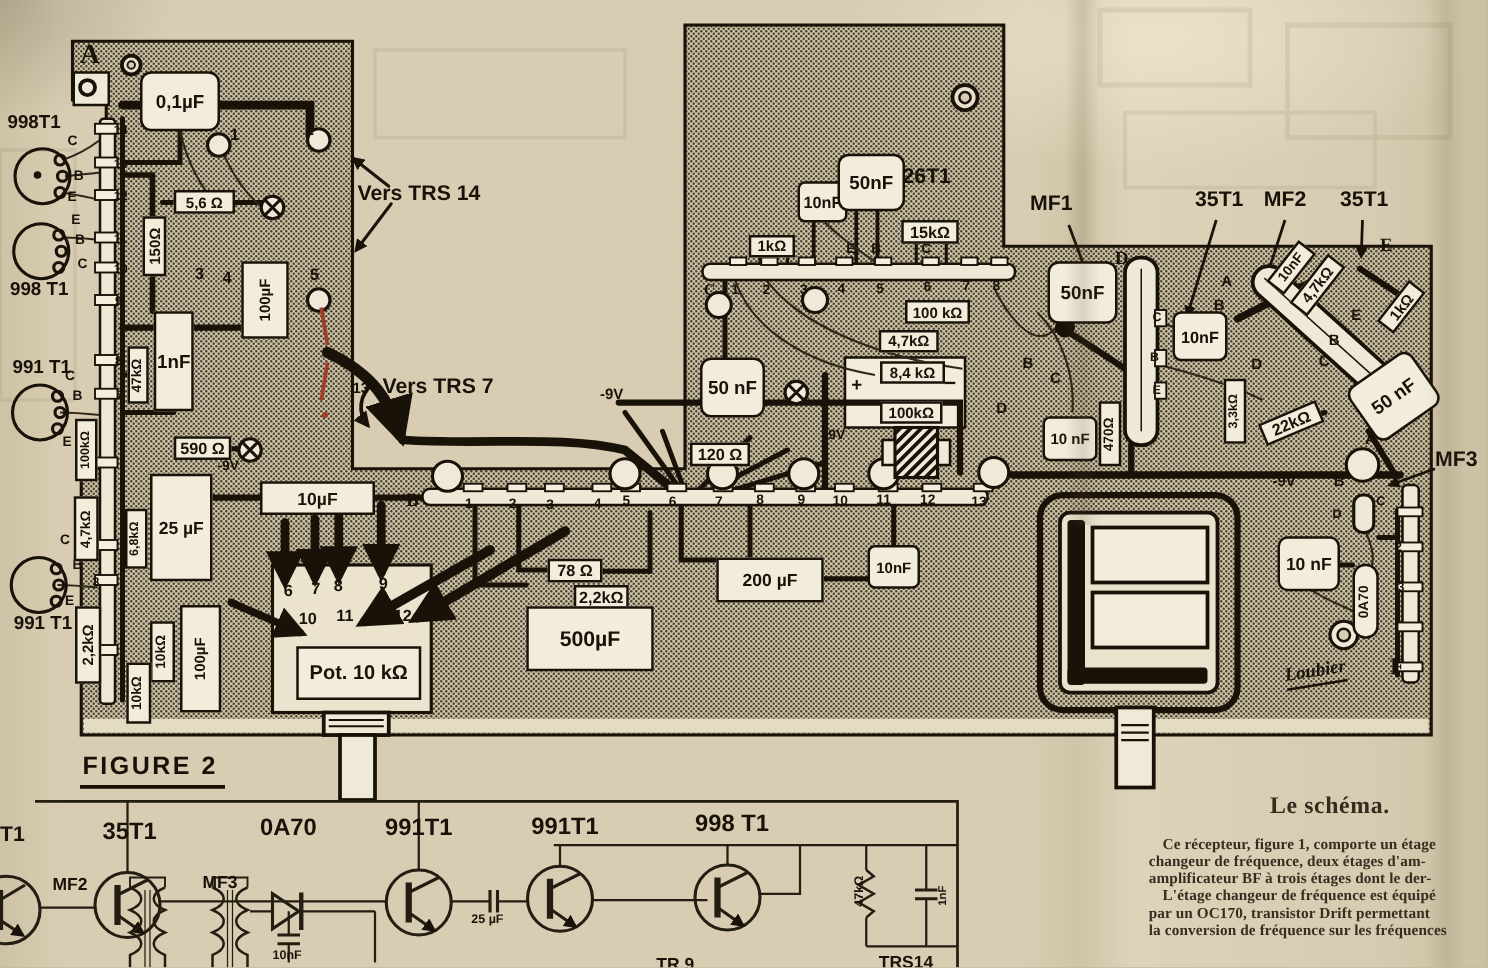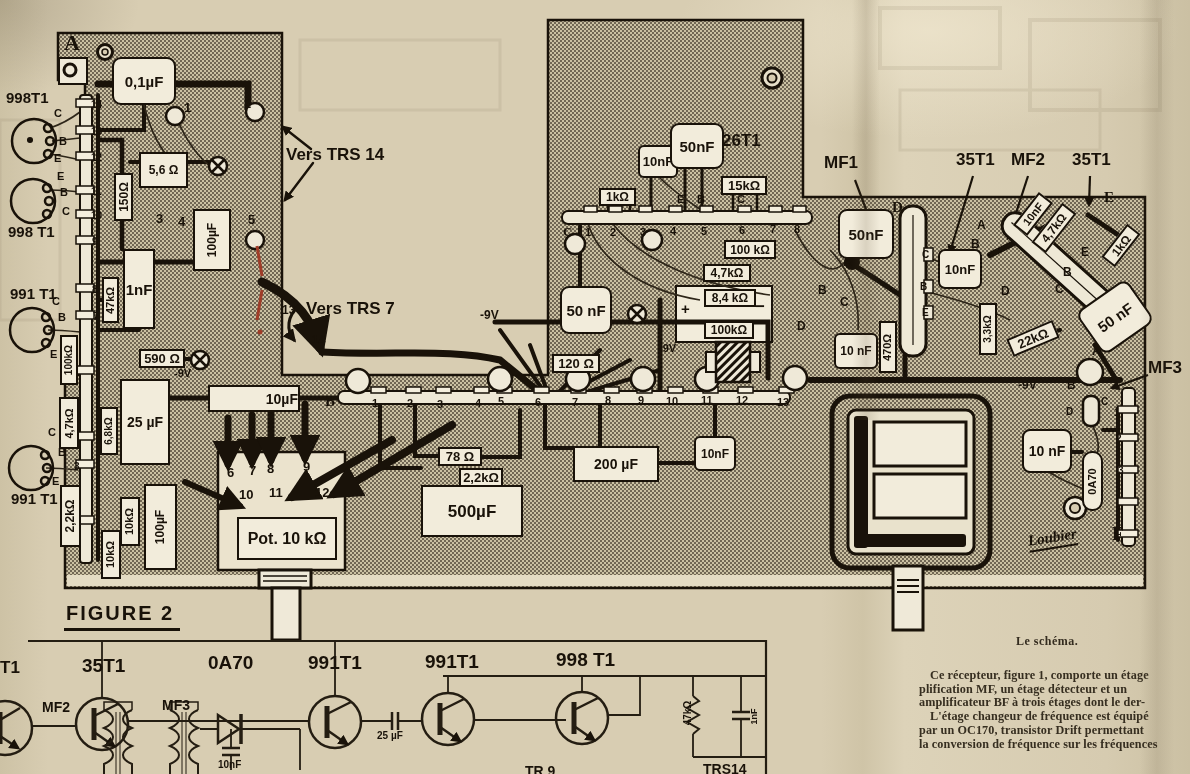--- a/index.html
+++ b/index.html
@@ -14,21 +14,21 @@
   .serif{font-family:"Liberation Serif",serif;}
   .comp{position:absolute;background:#f2ecdb;border:2.5px solid #191209;color:#191209;font-weight:bold;
         display:flex;align-items:center;justify-content:center;box-sizing:border-box;line-height:1;
         transform-origin:center center;}
   .comp span{white-space:nowrap;}
   .comp.vert span{transform:rotate(-90deg);}
   .figcap{position:absolute;left:64px;top:602px;font-size:20px;font-weight:bold;letter-spacing:2px;color:#191209;
         border-bottom:3.5px solid #191209;padding:0 6px 3px 2px;}
   .sig{position:absolute;left:1028px;top:529px;font-family:"Liberation Serif",serif;font-style:italic;font-weight:bold;
         font-size:15px;transform:rotate(-9deg);border-bottom:2px solid #191209;color:#191209;padding-bottom:1px;}
-  .tch{position:absolute;left:1016px;top:634px;font-family:"Liberation Serif",serif;font-weight:bold;font-size:12px;
+  .tch{position:absolute;left:1016px;top:634px;font-family:"Liberation Serif",serif;font-weight:bold;font-size:19px;
         color:#342c1f;letter-spacing:.5px;}
   .tc{position:absolute;left:919px;top:669px;width:271px;height:105px;overflow:hidden;
         font-family:"Liberation Serif",serif;font-size:12.2px;line-height:13.7px;color:#362e20;font-weight:bold;
         letter-spacing:.1px;}
   .tc p{margin:0;white-space:nowrap;}
   .tc p.ind{text-indent:11px;}
   .crease{position:absolute;pointer-events:none;}
   svg{position:absolute;left:0;top:0;}
 </style>
 </head>
@@ -489,21 +489,21 @@
       <div class="lbl" style="left: 162px; top: 698px; font-size: 14px;">MF3</div>
       <div class="lbl" style="left: 218px; top: 760px; font-size: 10px;">10nF</div>
       <div class="lbl" style="left: 377px; top: 731px; font-size: 10px;">25 µF</div>
       <div class="lbl" style="left: 676px; top: 708px; font-size: 10px; transform: rotate(-90deg);">47kΩ</div>
       <div class="lbl" style="left: 746px; top: 712px; font-size: 9px; transform: rotate(-90deg);">1nF</div>
       <div class="lbl" style="left: 525px; top: 764px; font-size: 14px;">TR 9</div>
       <div class="lbl" style="left: 703px; top: 762px; font-size: 14px;">TRS14</div>
       <div class="comp" style="left: 112px; top: 57px; width: 64px; height: 48px; font-size: 15px; border-radius: 9px;">
         <span>0,1µF</span>
       </div>
-      <div class="comp" style="left: 139px; top: 152px; width: 49px; height: 36px; font-size: 12px;">
+      <div class="comp" style="left: 139px; top: 152px; width: 49px; height: 19px; font-size: 12px;">
         <span>5,6 Ω</span>
       </div>
       <div class="comp vert" style="left: 114px; top: 173px; width: 19px; height: 48px; font-size: 12px;">
         <span>150Ω</span>
       </div>
       <div class="comp vert" style="left: 193px; top: 209px; width: 38px; height: 62px; font-size: 12px;">
         <span>100µF</span>
       </div>
       <div class="comp" style="left: 123px; top: 249px; width: 32px; height: 80px; font-size: 15px;">
         <span>1nF</span>
@@ -513,21 +513,21 @@
       </div>
       <div class="comp vert" style="left: 60px; top: 335px; width: 18px; height: 50px; font-size: 10px;">
         <span>100kΩ</span>
       </div>
       <div class="comp" style="left: 139px; top: 349px; width: 46px; height: 19px; font-size: 13px;">
         <span>590 Ω</span>
       </div>
       <div class="comp" style="left: 120px; top: 379px; width: 50px; height: 86px; font-size: 14px;">
         <span>25 µF</span>
       </div>
-      <div class="comp" style="left: 208px; top: 385px; width: 92px; height: 27px; font-size: 14px; justify-content: flex-end;">
+      <div class="comp" style="left: 208px; top: 385px; width: 92px; height: 27px; font-size: 14px;">
         <span>10µF</span>
       </div>
       <div class="comp vert" style="left: 59px; top: 397px; width: 20px; height: 52px; font-size: 11px;">
         <span>4,7kΩ</span>
       </div>
       <div class="comp vert" style="left: 100px; top: 407px; width: 18px; height: 48px; font-size: 10px;">
         <span>6,8kΩ</span>
       </div>
       <div class="comp vert" style="left: 60px; top: 485px; width: 21px; height: 62px; font-size: 12px;">
         <span>2,2kΩ</span>
@@ -625,21 +625,21 @@
       <div class="comp vert" style="left: 1082px; top: 451px; width: 21px; height: 60px; font-size: 11px; border-radius: 10px;">
         <span>0A70</span>
       </div>
     </div>
 
   <div class="figcap">FIGURE 2</div>
   <div class="sig">Loubier</div>
   <div class="tch">Le schéma.</div>
   <div class="tc" id="text-column">
       <p class="ind">Ce récepteur, figure 1, comporte un étage</p>
-      <p>plification MF, un étage détecteur et un</p>
+      <p>changeur de fréquence, deux étages d'am-</p>
       <p>amplificateur BF à trois étages dont le der-</p>
       <p class="ind">L'étage changeur de fréquence est équipé</p>
       <p>par un OC170, transistor Drift permettant</p>
       <p>la conversion de fréquence sur les fréquences</p>
     </div>
 
   <div class="crease" style="left:852px;top:0;width:28px;height:420px;background:linear-gradient(90deg,rgba(90,75,50,0),rgba(90,75,50,.16),rgba(90,75,50,0));"></div>
   <div class="crease" style="left:1140px;top:0;width:34px;height:774px;background:linear-gradient(90deg,rgba(80,66,44,0),rgba(80,66,44,.12),rgba(80,66,44,0));"></div>
 </div>
 

